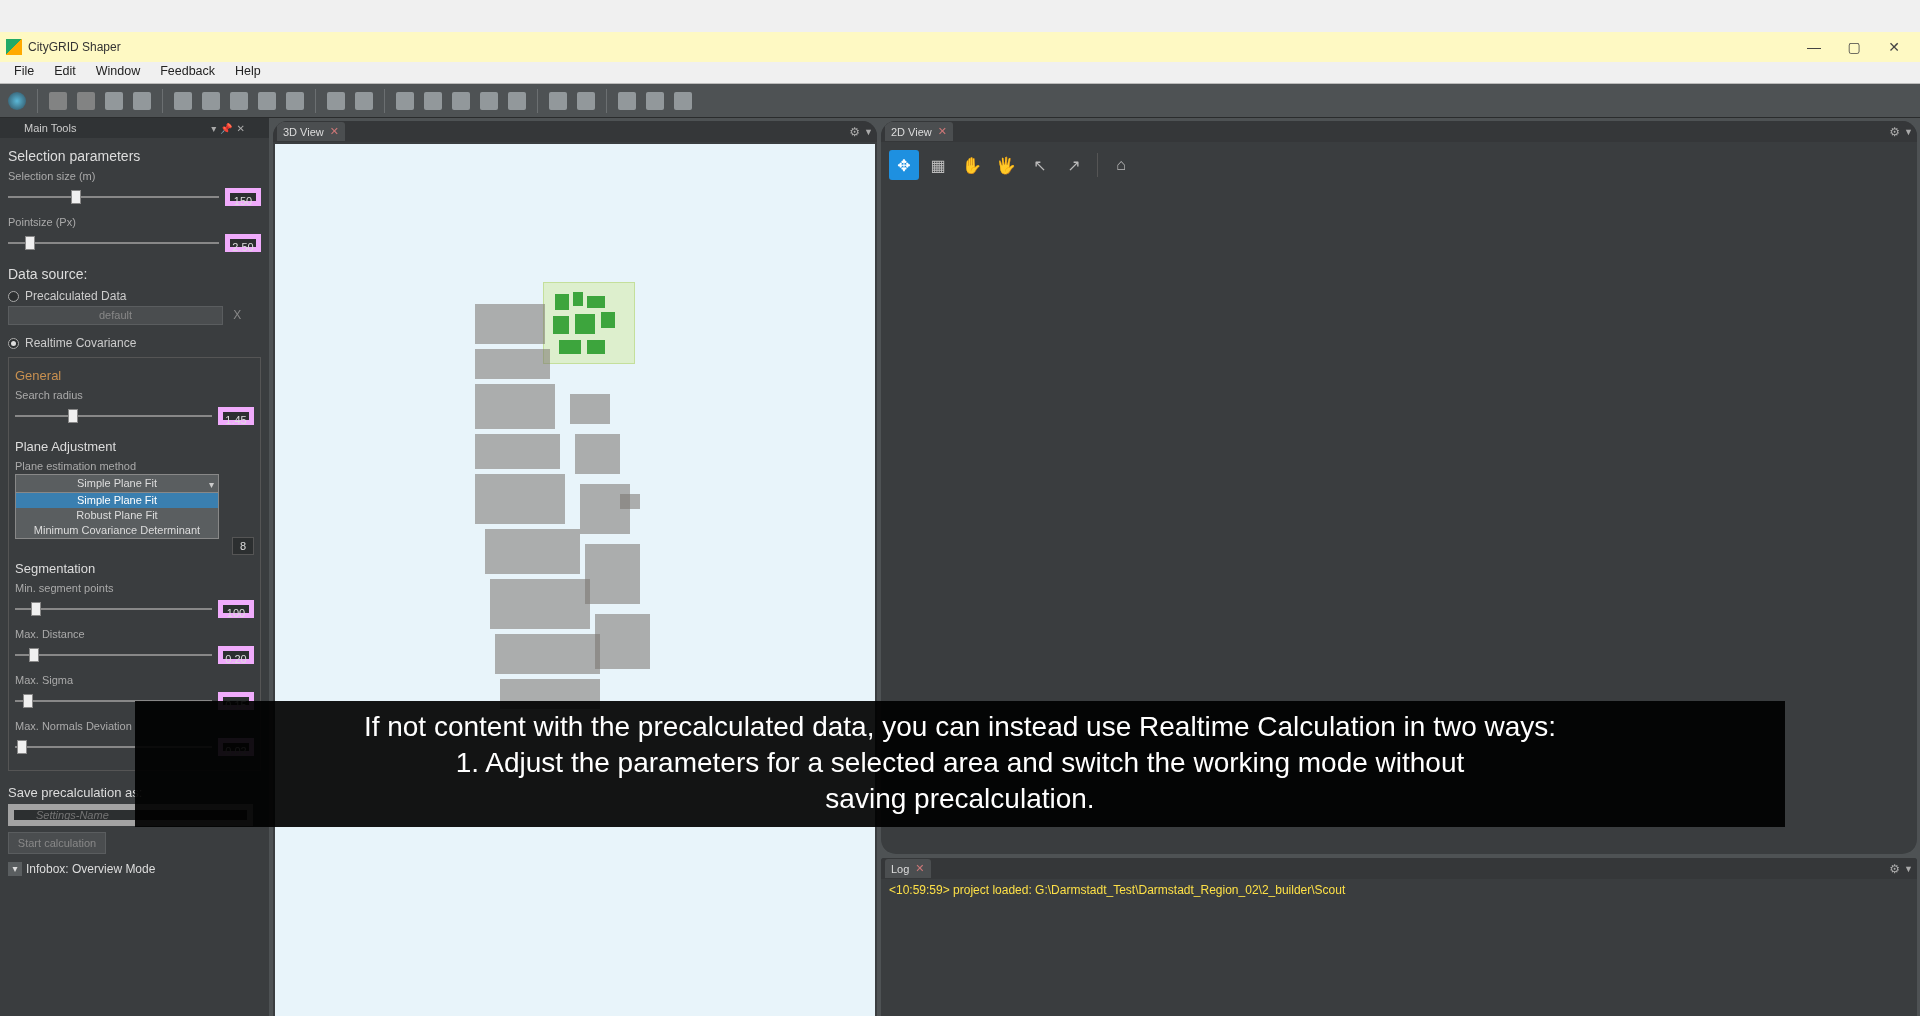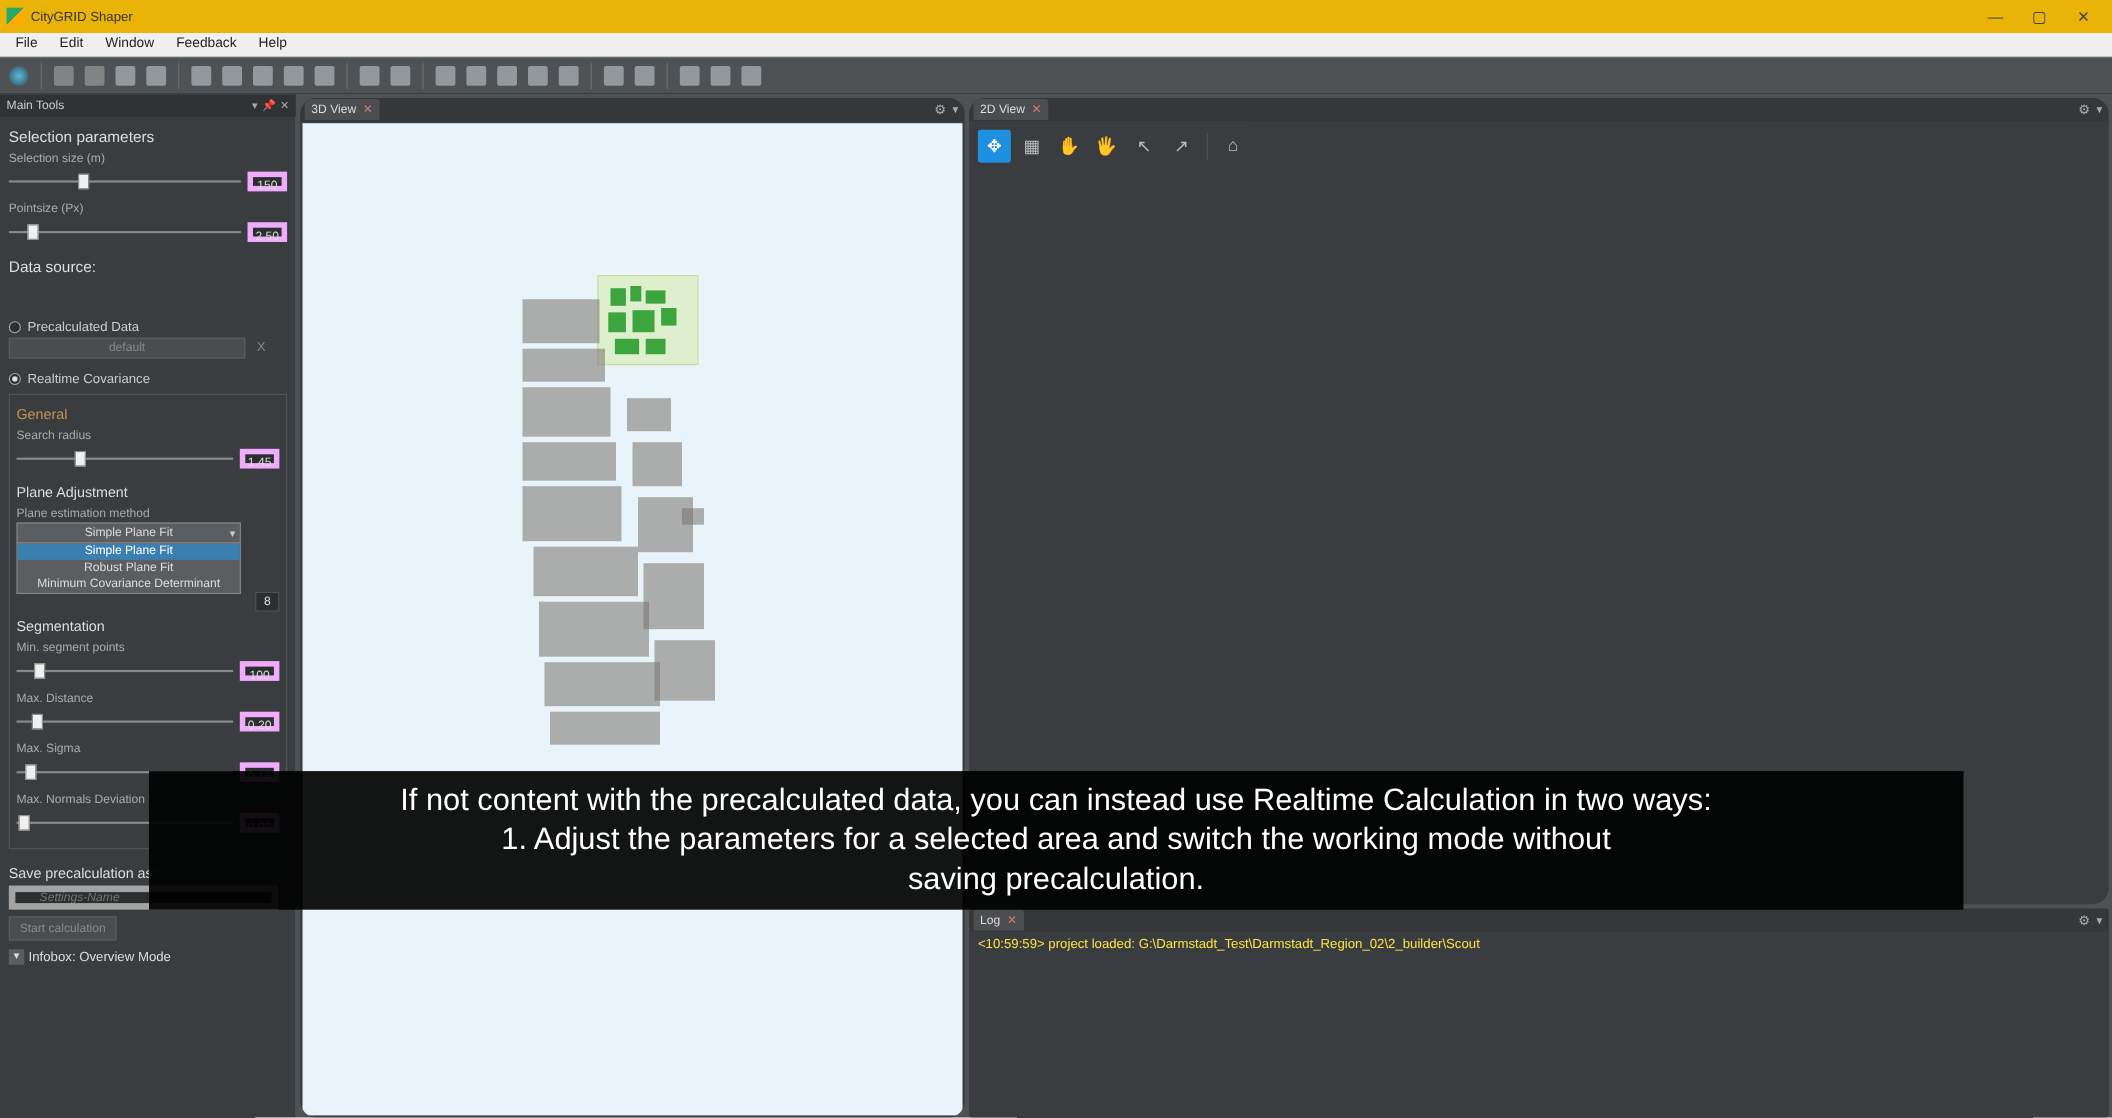--- a/index.html
+++ b/index.html
@@ -1,51 +1,51 @@
 <!DOCTYPE html>
 <html><head>
 <meta charset="utf-8">
 <style>
 * { margin: 0; padding: 0; box-sizing: border-box; font-family: "Segoe UI", Tahoma, sans-serif; user-select: none; }
 html, body { width: 1920px; height: 1016px; overflow: hidden; background: #f0f0f0; }
 
 
-.titlebar { height: 30px; background: #eab308; display: flex; align-items: center; padding: 0 6px; font-size: 12px; color: #333; }
+.titlebar { height: 30px; background: #fef9c3; display: flex; align-items: center; padding: 0 6px; font-size: 12px; color: #333; margin-top: 32px; }
 .titlebar .logo { width: 16px; height: 16px; background: linear-gradient(135deg,#2a6 0%,#2a6 50%,#fa0 50%); margin-right: 6px; }
 .titlebar .spacer { flex: 1; }
 .titlebar .winbtn { width: 40px; height: 30px; display: flex; align-items: center; justify-content: center; font-size: 14px; color: #444; }
 
 
 .menubar { height: 22px; background: #f0f0f0; display: flex; padding: 0 4px; font-size: 12.5px; color: #222; border-bottom: 1px solid #bbb; }
 .menubar .mitem { padding: 2px 10px; }
 
 
 .toolbar { height: 34px; background: #4e5254; display: flex; align-items: center; padding: 0 4px; gap: 2px; border-bottom: 1px solid #2a2c2d; }
 .toolbar .tbtn { width: 26px; height: 26px; border-radius: 3px; display: flex; align-items: center; justify-content: center; }
 .toolbar .tbtn .ico { width: 18px; height: 18px; background: #9aa0a3; border-radius: 2px; opacity: .9; }
 .toolbar .sep { width: 1px; height: 24px; background: #6b6f71; margin: 0 5px; }
 .toolbar .circle .ico { border-radius: 50%; background: radial-gradient(circle,#5cc3e6,#2a4a5a); }
 
 
 .body { display: flex; height: calc(100% - 86px); }
 
 
 .panel { width: 269px; background: #3a3d3f; color: #ccc; display: flex; flex-direction: column; font-size: 12px; }
-.panel-header { height: 20px; background: #303335; display: flex; align-items: center; padding: 0 6px; font-size: 11px; justify-content: space-between; }
+.panel-header { height: 20px; background: #303335; display: flex; align-items: center; padding: 0 24px; font-size: 11px; justify-content: space-between; }
 .panel-header .hicons { display: flex; gap: 4px; font-size: 10px; color: #aaa; }
 .panel-body { flex: 1; overflow-y: auto; padding: 4px 8px 10px 8px; }
 .section-title { font-size: 13px; color: #ddd; padding: 6px 0 4px 0; font-weight: 500; }
 .section-title.big { font-size: 14px; }
 .lbl { font-size: 11px; color: #aaa; padding: 2px 0; }
 .row-slider { display: flex; align-items: center; gap: 6px; margin: 4px 0 8px 0; }
 .slider { flex: 1; height: 18px; position: relative; }
 .slider-track { position: absolute; left: 0; right: 0; top: 8px; height: 2px; background: #888; }
 .slider-thumb { position: absolute; top: 2px; width: 10px; height: 14px; background: #f0f0f0; border: 1px solid #888; }
 .valbox { width: 36px; height: 18px; background: #2c2f30; border: 5px solid #f0abfc; text-align: center; font-size: 11px; line-height: 16px; color: #ddd; }
-.radio-row { display: flex; align-items: center; gap: 6px; padding: 3px 0; margin-top: 33px; }
+.radio-row { display: flex; align-items: center; gap: 6px; padding: 3px 0; }
 .radio { width: 11px; height: 11px; border-radius: 50%; border: 1px solid #aaa; background: #2c2f30; position: relative; }
 .radio.checked::after { content: ""; position: absolute; inset: 2px; background: #ddd; border-radius: 50%; }
 .combo-disabled { width: 215px; height: 19px; background: #4a4d4f; border: 1px solid #5a5d5f; color: #888; font-size: 11px; text-align: center; line-height: 17px; display: inline-block; }
 .clearx { display: inline-block; width: 22px; text-align: center; color: #888; }
 .subframe { border: 1px solid #555; padding: 4px 6px 6px 6px; margin-top: 4px; }
 .combo { width: 204px; height: 19px; background: #5a5e60; border: 1px solid #888; color: #ddd; font-size: 11px; text-align: center; line-height: 17px; position: relative; }
 .combo::after { content: "▾"; position: absolute; right: 4px; top: 1px; font-size: 10px; color: #ccc; }
 .dropdown { width: 204px; border: 1px solid #888; background: #5a5e60; margin-top: -1px; }
 .dropdown .opt { height: 15px; font-size: 11px; text-align: center; line-height: 15px; color: #ddd; }
 .dropdown .opt.hl { background: #3a7fb0; color: #fff; }

